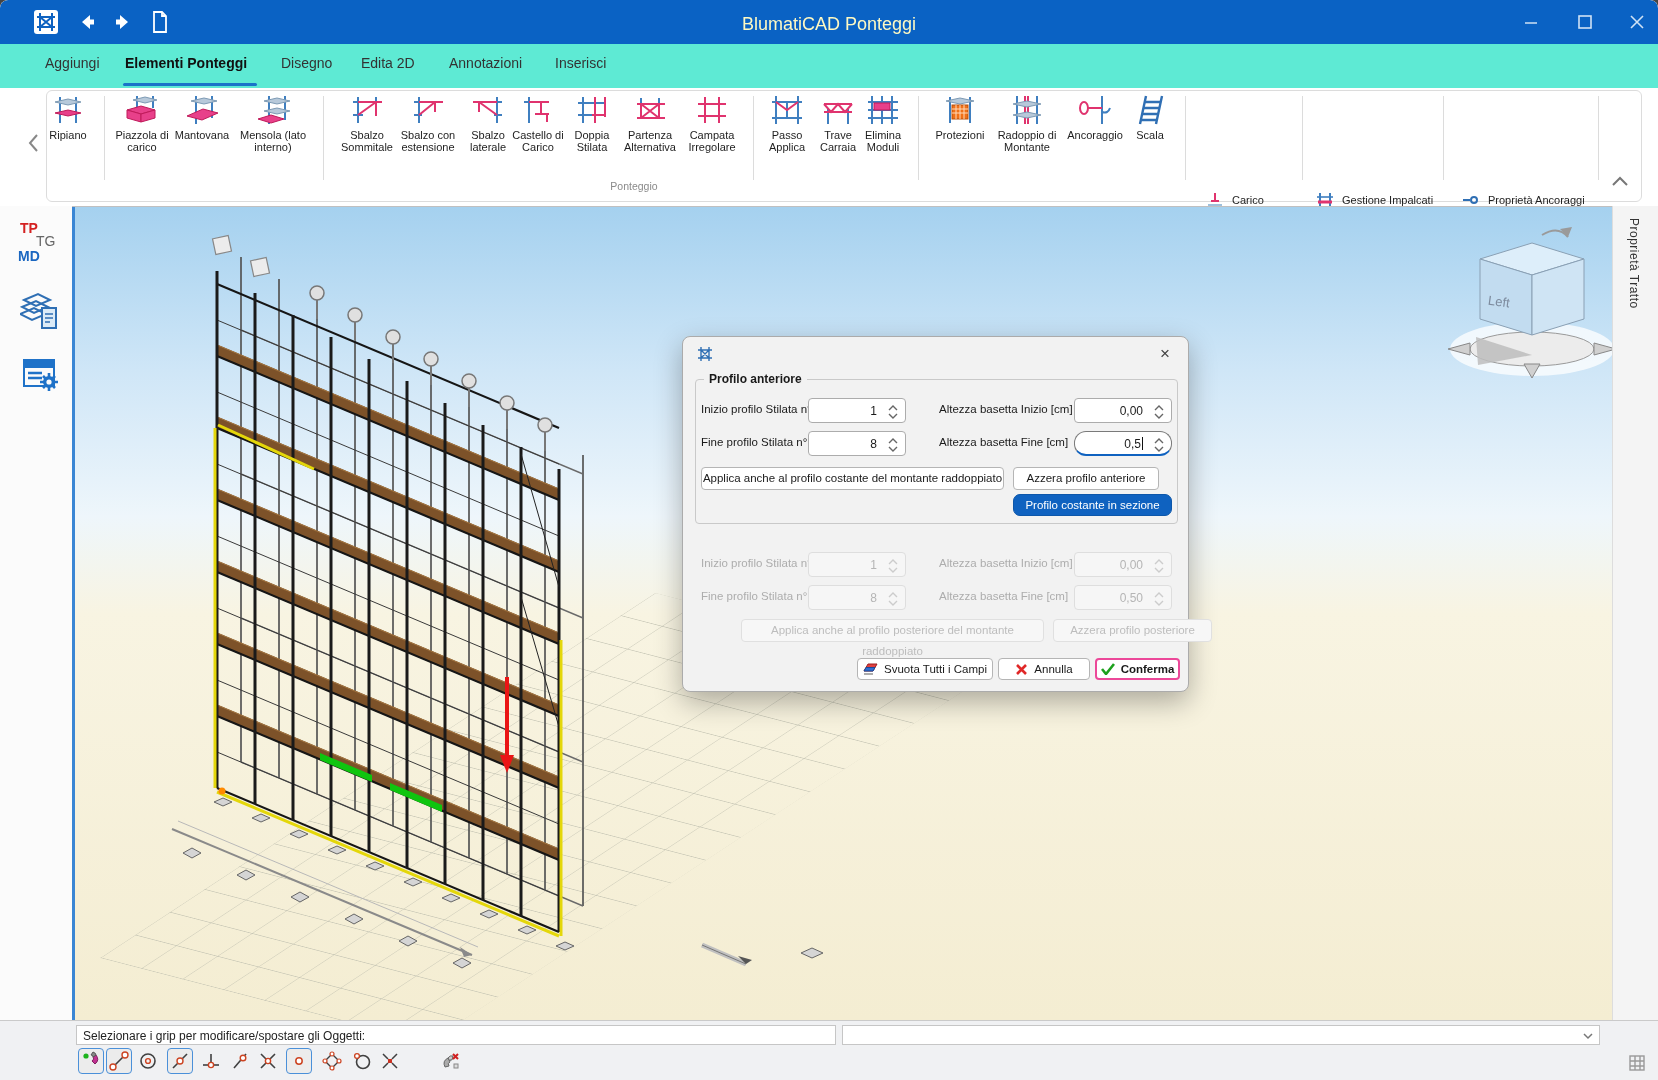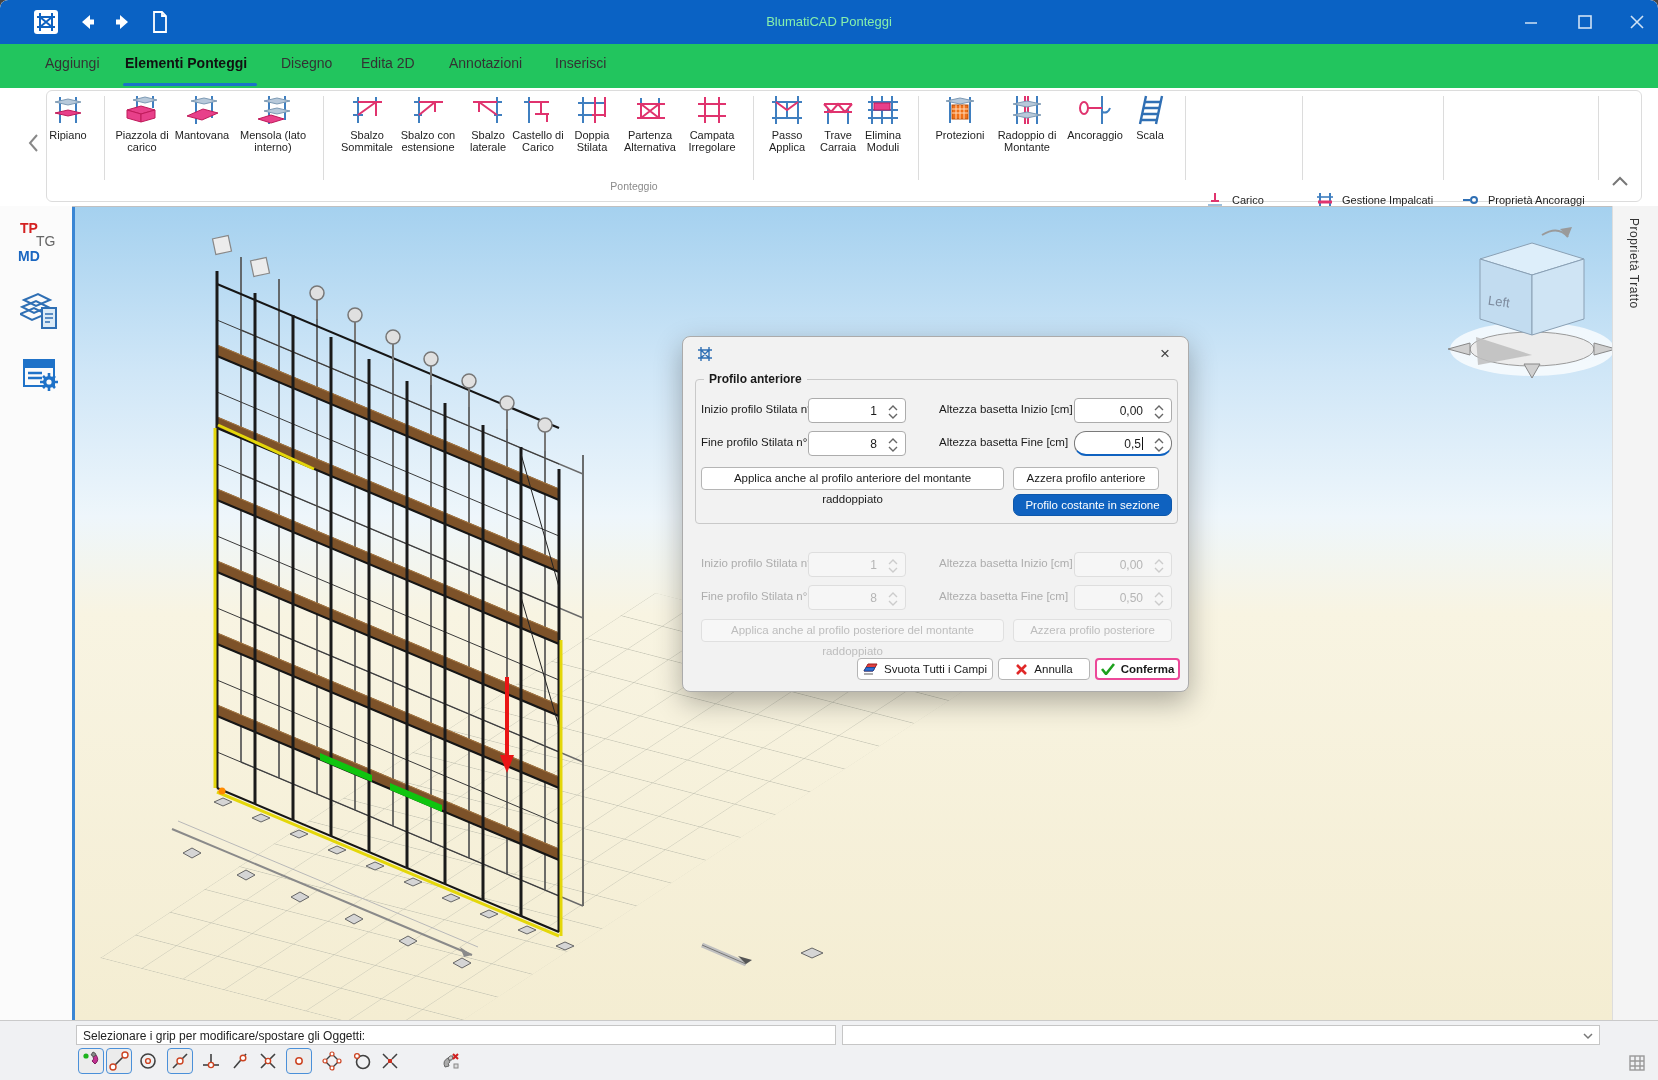--- a/index.html
+++ b/index.html
@@ -1,24 +1,24 @@
 <!DOCTYPE html>
 <html><head>
 <meta charset="utf-8">
 <style>
   html,body{margin:0;padding:0;background:#444;font-family:"Liberation Sans",sans-serif;}
   #win{position:relative;width:1658px;height:1080px;background:#f6f6f6;overflow:hidden;border-radius:8px 8px 0 0;}
   
   #titlebar{position:absolute;left:0;top:0;width:1658px;height:44px;background:#0a62c4;border-radius:8px 8px 0 0;}
   .tb-ic{position:absolute;top:10px;width:24px;height:24px;}
   #app-logo{left:34px;background:#fff;border-radius:3px;}
-  #win-title{position:absolute;left:0;right:0;top:14px;text-align:center;color:#86efac;font-size:13px;}
+  #win-title{position:absolute;left:0;right:0;top:14px;text-align:center;color:#fef9c3;font-size:18px;}
   .winctl{position:absolute;top:8px;width:30px;height:28px;}
   
-  #tabbar{position:absolute;left:0;top:44px;width:1658px;height:44px;background:#22c55e;border-bottom:7px solid #22c55e;}
+  #tabbar{position:absolute;left:0;top:44px;width:1658px;height:44px;background:#5eead4;border-bottom:7px solid #22c55e;}
   .tab{position:absolute;top:11px;font-size:14px;color:#333;cursor:default;}
   .tab.active{font-weight:bold;color:#111;}
   #tab-underline{position:absolute;left:123px;top:39px;width:134px;height:3px;background:#1a73c8;border-radius:2px;}
   
   #ribbon{position:absolute;left:0;top:88px;width:1658px;height:118px;background:#fff;border-bottom:1px solid #cfcfcf;}
   #ribbon-panel{position:absolute;left:46px;top:2px;width:1594px;height:110px;border:1px solid #dcdcdc;border-radius:6px;}
   .rib-item{position:absolute;top:6px;text-align:center;}
   .rib-item svg{display:block;margin:0 auto;}
   .rib-label{display:block;margin-top:3px;font-size:11px;line-height:12px;color:#1e1e1e;}
   .rib-div{position:absolute;top:8px;height:84px;width:1px;background:#dcdcdc;}
@@ -61,21 +61,21 @@
   .spin.focused{border-color:#7a7a7a;border-bottom:2px solid #0f62c0;border-radius:12px;}
   .caret{display:inline-block;width:1px;height:13px;background:#111;vertical-align:-2px;margin-left:1px;}
   .dbtn{position:absolute;height:23px;background:#fff;border:1px solid #b5b5b5;border-radius:4px;
     font-size:11.5px;color:#1a1a1a;text-align:center;line-height:21px;box-sizing:border-box;}
   .dbtn.primary{background:#0f62c0;border-color:#0d57aa;color:#fff;border-radius:7px;}
   .grp.disabled{border-color:#d9d9d9;}
   .grp.disabled .grp-legend{color:#9f9f9f;}
   .dis-label{color:#adadad;}
   .spin.dis{background:#f6f6f6;border-color:#dedede;}
   .spin.dis .val{color:#b5b5b5;}
-  .dbtn.dis{background:#f7f7f7;border-color:#e0e0e0;color:#bdbdbd;}
+  .dbtn.dis{background:#f7f7f7;border-color:#e0e0e0;color:#bdbdbd;margin-left:40px;}
   .fbtn{position:absolute;height:22px;background:#fff;border:1px solid #b5b5b5;border-radius:4px;box-sizing:border-box;
     font-size:11.5px;display:flex;align-items:center;justify-content:center;gap:6px;}
   .fbtn.confirm{border:2px solid #ec4899;font-weight:bold;}
   
   #statusarea{position:absolute;left:0;top:1020px;width:1658px;height:60px;background:#f0f1f3;border-top:1px solid #cacaca;}
   #prompt-box{position:absolute;left:76px;top:4px;width:760px;height:20px;background:#fff;border:1px solid #c6c6c6;
     font-size:12px;color:#222;line-height:20px;padding-left:6px;box-sizing:border-box;}
   #cmd-box{position:absolute;left:842px;top:4px;width:758px;height:20px;background:#fff;border:1px solid #c6c6c6;box-sizing:border-box;}
   #cmd-chevron{position:absolute;right:4px;top:3px;}
   .snap{position:absolute;top:1048px;width:26px;height:26px;border:1px solid transparent;border-radius:4px;box-sizing:border-box;}
@@ -599,21 +599,21 @@
           <path d="M2 7l4-4 4 4M2 11l4 4 4-4" fill="none" stroke="#666" stroke-width="1.4"></path>
         </svg>
     </div>
     <span class="dl-label" style="left:256px;top:99px">Altezza basetta Fine [cm]</span>
     <div class="spin focused" style="left:391px;top:94px">
       <span class="val"><span>0,5</span><span class="caret"></span></span>
       <svg width="12" height="18">
           <path d="M2 7l4-4 4 4M2 11l4 4 4-4" fill="none" stroke="#666" stroke-width="1.4"></path>
         </svg>
     </div>
-    <div class="dbtn" style="left:18px;top:130px;width:303px">Applica anche al profilo anteriore del montante raddoppiato</div>
+    <div class="dbtn" style="left:18px;top:130px;width:303px">Applica anche al profilo costante del montante raddoppiato</div>
     <div class="dbtn" style="left:330px;top:130px;width:146px">Azzera profilo anteriore</div>
     <div class="dbtn primary" style="left:330px;top:157px;width:159px;height:22px">Profilo costante in sezione</div>
 
     <span class="dl-label dis-label" style="left:18px;top:220px">Inizio profilo Stilata n°</span>
     <div class="spin dis" style="left:125px;top:215px">
       <span class="val">1</span>
       <svg width="12" height="18">
           <path d="M2 7l4-4 4 4M2 11l4 4 4-4" fill="none" stroke="#ccc" stroke-width="1.4"></path>
         </svg>
     </div>

